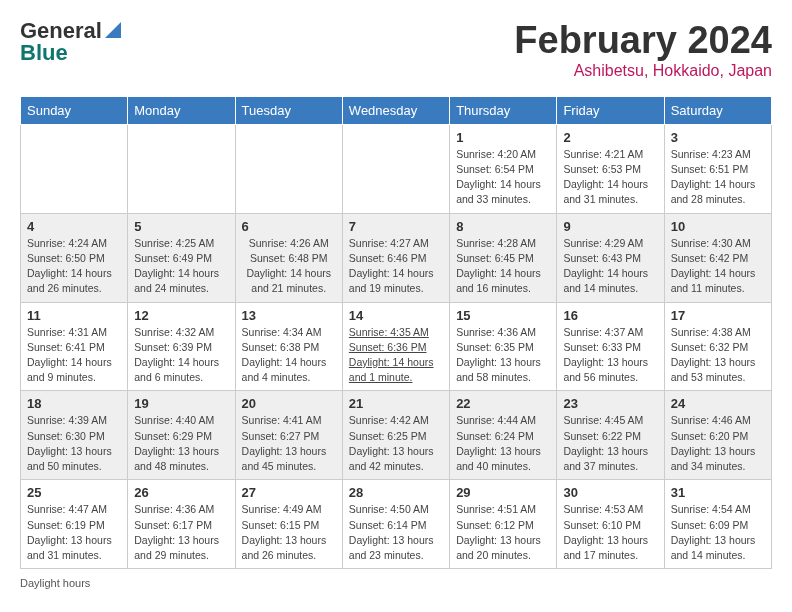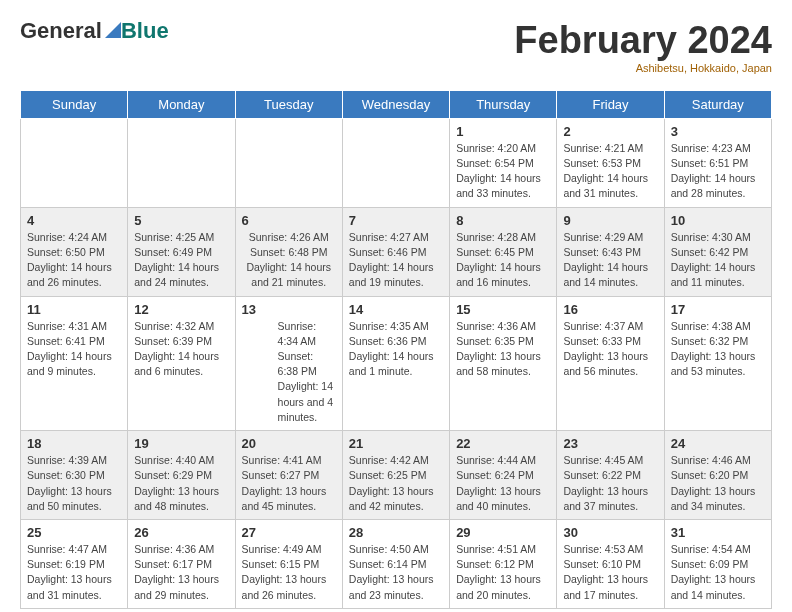--- a/index.html
+++ b/index.html
@@ -11,21 +11,21 @@
       padding: 20px;
     }
     .header-area {
       display: flex;
       justify-content: space-between;
       align-items: flex-start;
       margin-bottom: 16px;
     }
     .logo {
       display: flex;
-      flex-direction: row;
+      flex-direction: column;
       align-items: flex-start;
     }
     .logo-general {
       font-size: 22px;
       font-weight: bold;
       color: #333;
       line-height: 1;
     }
     .logo-blue {
       font-size: 22px;
@@ -36,32 +36,32 @@
     .title-area {
       text-align: right;
     }
     .main-title {
       font-size: 38px;
       font-weight: bold;
       color: #333;
       line-height: 1.1;
     }
     .sub-title {
-      font-size: 11px;
-      color: #a16207;
+      font-size: 16px;
+      color: #be185d;
     }
     .calendar {
       width: 100%;
       border-collapse: collapse;
       font-size: 11px;
     }
     .calendar th {
       background-color: #3a7abf;
       color: #fff;
-      text-align: center;
+      text-align: left;
       padding: 6px 6px;
       font-size: 13px;
       font-weight: normal;
       border: 1px solid #fff;
     }
     .calendar td {
       vertical-align: top;
       padding: 5px 6px;
       border: 1px solid #ccc;
       width: 107px;
@@ -208,27 +208,27 @@
 Daylight: 14 hours and 9 minutes.</div>
         </td>
         <td>
           <span class="day-number">12</span>
           <div class="day-info" style="white-space: pre-line;">Sunrise: 4:32 AM
 Sunset: 6:39 PM
 Daylight: 14 hours and 6 minutes.</div>
         </td>
         <td>
           <span class="day-number">13</span>
-          <div class="day-info" style="white-space: pre-line; margin-left: 36px;">Sunrise: 4:34 AM
+          <div class="day-info" style="white-space: pre-line;">Sunrise: 4:34 AM
 Sunset: 6:38 PM
 Daylight: 14 hours and 4 minutes.</div>
         </td>
         <td>
           <span class="day-number">14</span>
-          <div class="day-info" style="white-space: pre-line;">Sunrise: 4:35 AM
+          <div class="day-info" style="white-space: pre-line; text-decoration: underline;">Sunrise: 4:35 AM
 Sunset: 6:36 PM
 Daylight: 14 hours and 1 minute.</div>
         </td>
         <td>
           <span class="day-number">15</span>
           <div class="day-info" style="white-space: pre-line;">Sunrise: 4:36 AM
 Sunset: 6:35 PM
 Daylight: 13 hours and 58 minutes.</div>
         </td>
         <td>

